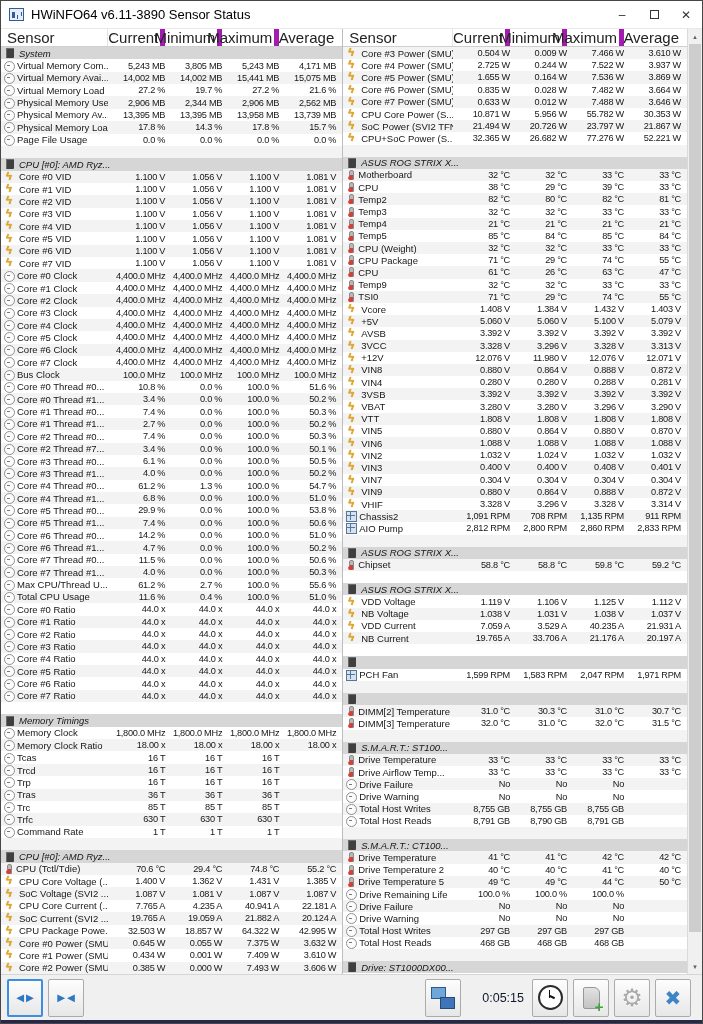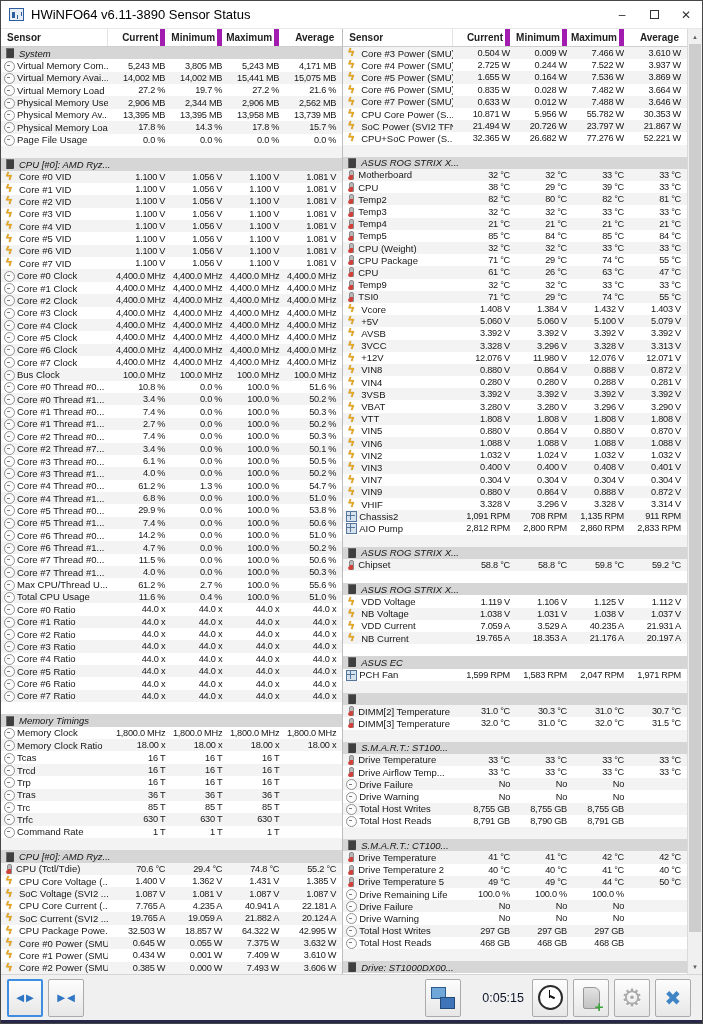--- a/index.html
+++ b/index.html
@@ -16,21 +16,21 @@
   .app-icon::after{content:'';position:absolute;left:2px;bottom:2px;width:3px;height:6px;background:#2d5d9e;box-shadow:4px 2px 0 -1px #2d5d9e,8px -1px 0 -1px #2d5d9e;}
   .title-text{font-size:13px;color:#000;}
   .win-controls{margin-left:auto;display:flex;height:100%;}
   .win-btn{width:32px;height:100%;display:flex;align-items:center;justify-content:center;color:#333;font-size:12px;}
   .win-maxbox{width:9px;height:9px;border:1px solid #333;}
   
   .content{flex:1 1 auto;display:flex;overflow:hidden;}
   .panel{display:flex;flex-direction:column;overflow:hidden;}
   .panel-left{width:349px;border-right:1px solid #bdbdbd;}
   .panel-right{flex:1 1 auto;}
-  .colhead{height:18px;flex:0 0 auto;display:flex;align-items:center;border-bottom:1px solid #cfcfcf;font-size:10px;color:#222;padding-right:6px;font-weight:bold;}
+  .colhead{height:18px;flex:0 0 auto;display:flex;align-items:center;border-bottom:1px solid #cfcfcf;font-size:15px;color:#222;padding-right:6px;}
   .h-sensor{flex:1;padding-left:6px;border-right:1px solid #e4e4e4;height:100%;display:flex;align-items:center;}
   .h-val{width:57px;flex:0 0 auto;text-align:right;border-right:5px solid #a21caf;height:100%;display:flex;align-items:center;justify-content:flex-end;padding-right:2px;}
   .h-val:last-child{border-right:none;}
   .rows{flex:1 1 auto;overflow:hidden;display:flex;flex-direction:column;}
   .row{display:flex;align-items:center;padding:0 6px 0 3px;white-space:nowrap;flex:0 0 auto;}
   .panel-left .row{height:12.36px;}
   .panel-right .row{height:12.197px;}
   .rows .row:nth-child(odd){background:#f3f3f3;}
   .row.section{background:#d6d6d6 !important;font-style:italic;}
   .lab{flex:1;overflow:hidden;font-size:9.5px;color:#161616;}
@@ -1029,28 +1029,27 @@
             <span class="lab">VDD Current</span>
             <span class="val">7.059 A</span>
             <span class="val">3.529 A</span>
             <span class="val">40.235 A</span>
             <span class="val">21.931 A</span>
           </div>
           <div class="row">
             <span class="icon b"></span>
             <span class="lab">NB Current</span>
             <span class="val">19.765 A</span>
-            <span class="val">18.353 A</span>
+            <span class="val">33.706 A</span>
             <span class="val">21.176 A</span>
             <span class="val">20.197 A</span>
           </div>
           <div class="row"></div>
           <div class="row section">
             <span class="icon s"></span>
-            <span class="lab">ASUS EC</span>
           </div>
           <div class="row">
             <span class="icon f">
               <i></i>
             </span>
             <span class="lab">PCH Fan</span>
             <span class="val">1,599 RPM</span>
             <span class="val">1,583 RPM</span>
             <span class="val">2,047 RPM</span>
             <span class="val">1,971 RPM</span>

